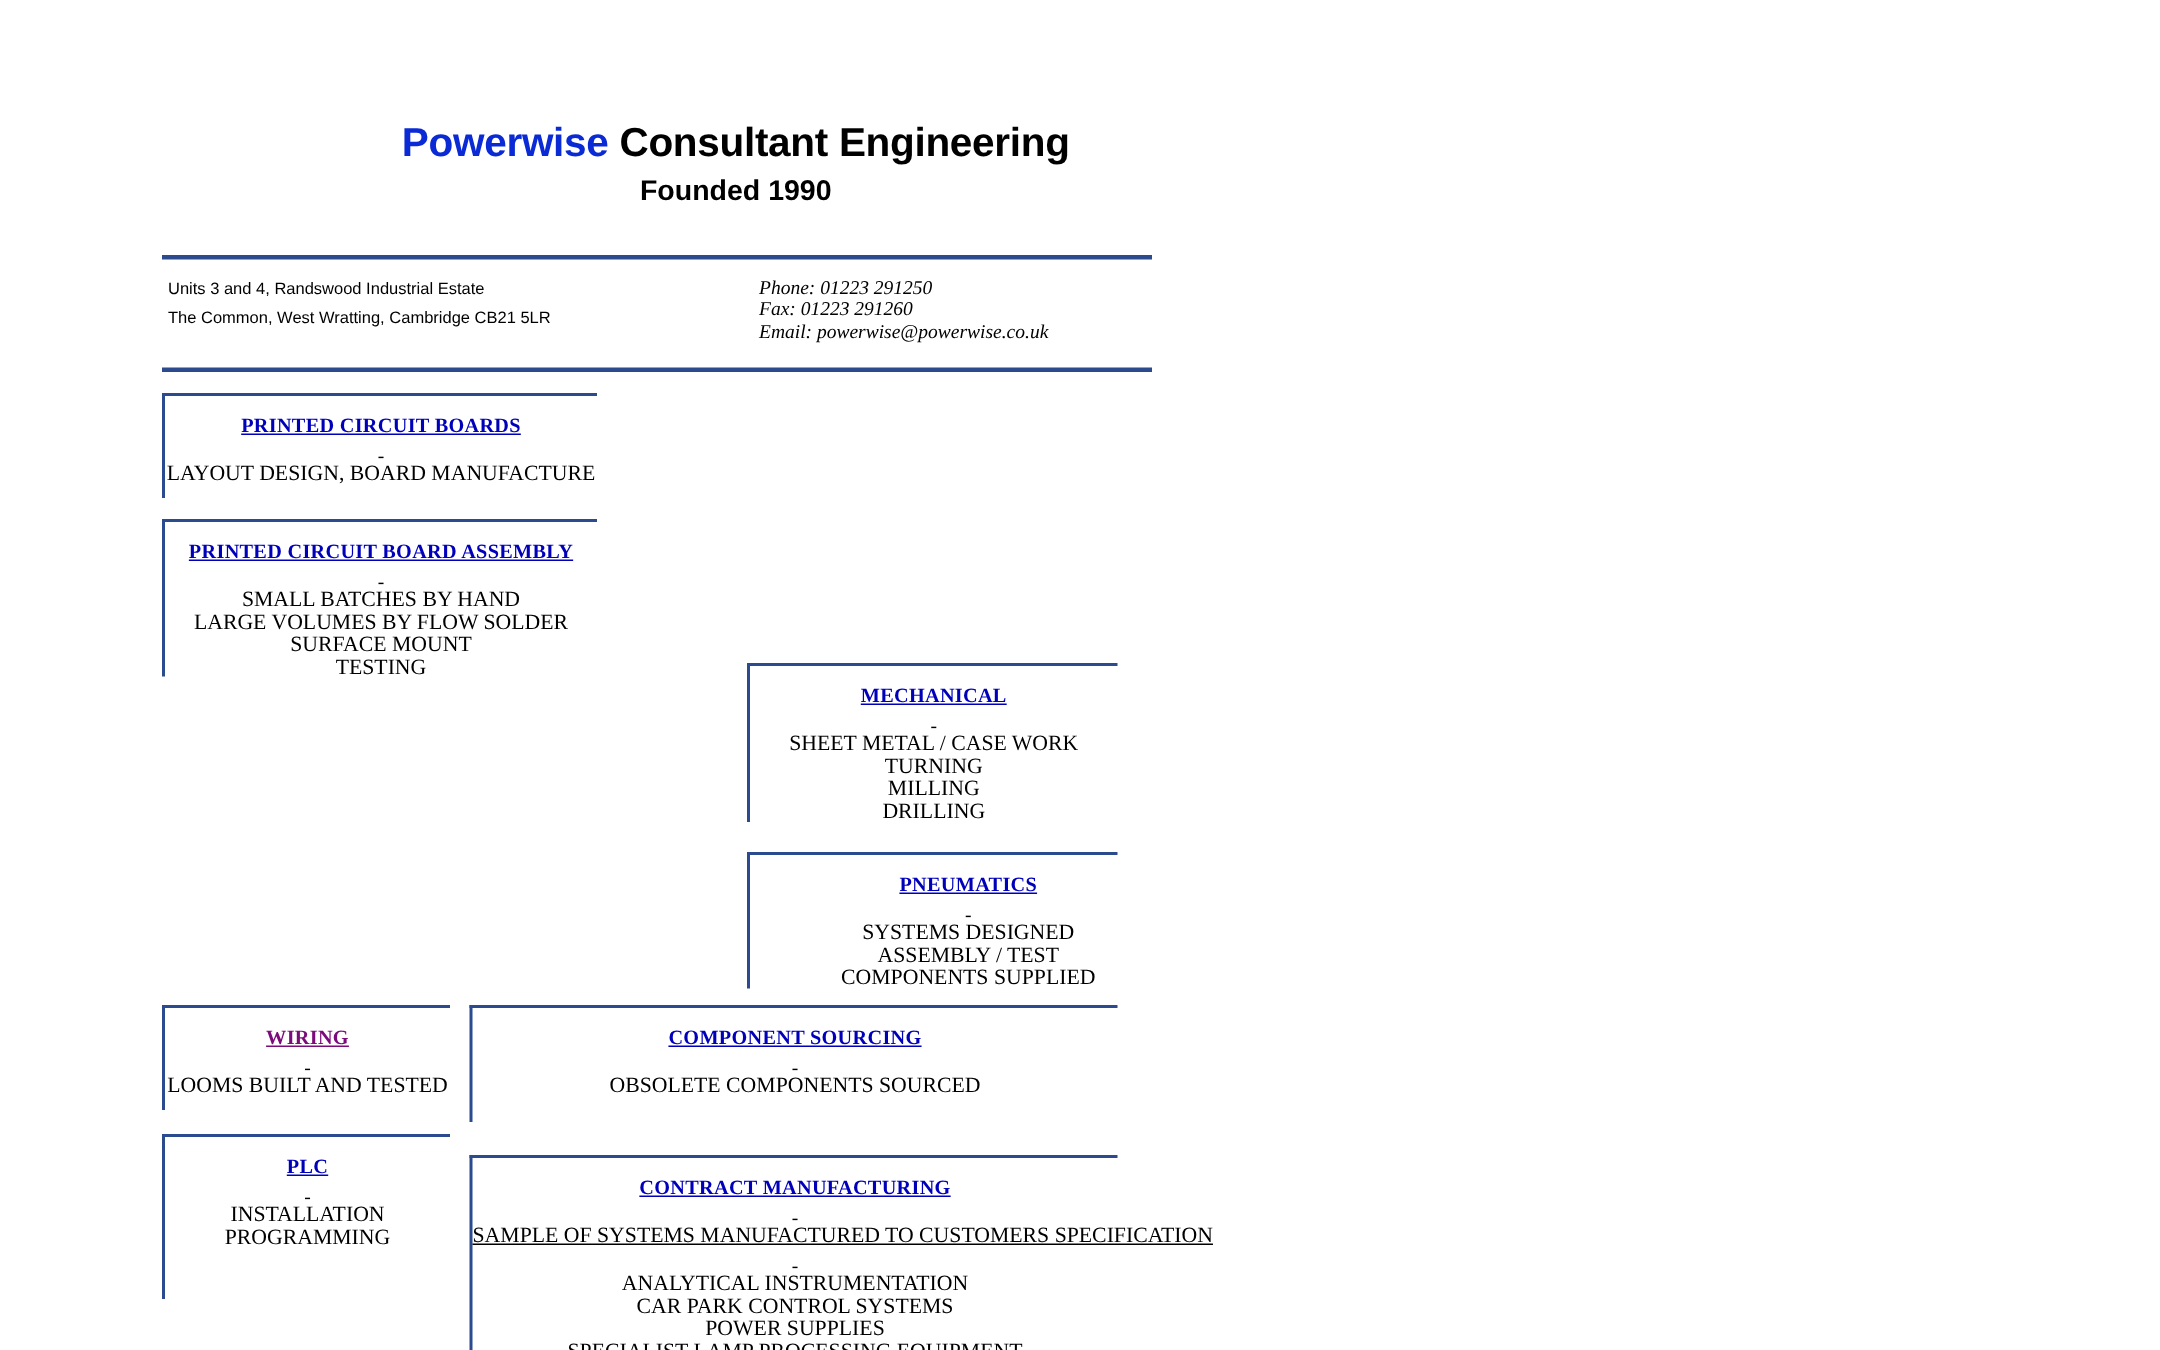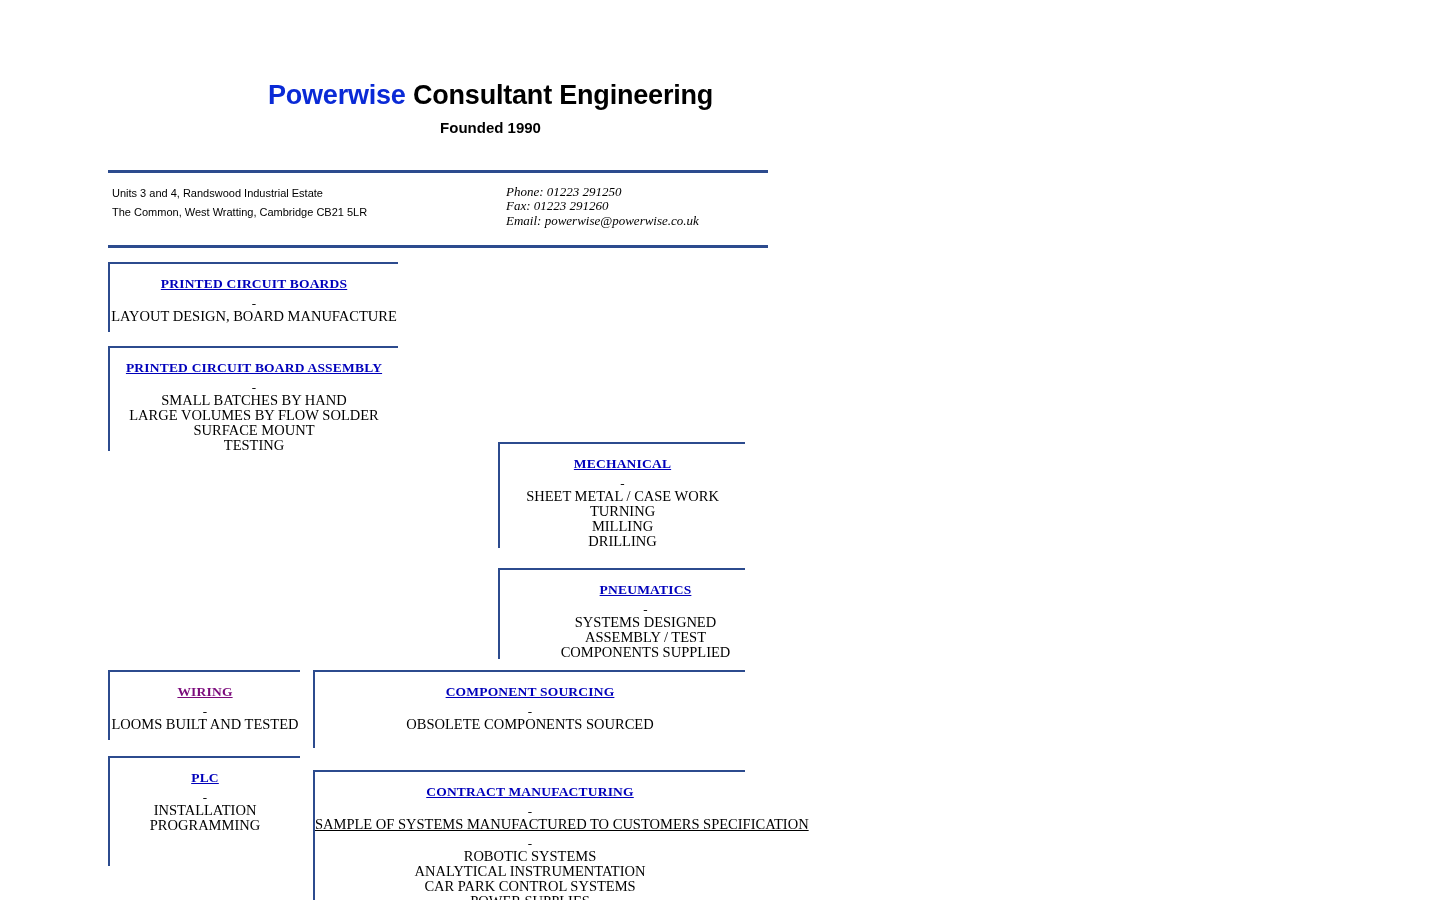--- a/index.html
+++ b/index.html
@@ -37,21 +37,21 @@
     font-size: 27px;
     line-height: 34px;
     letter-spacing: -0.2px;
     white-space: nowrap;
   }
   .brand { color: #0a2ad6; }
   .rest  { color: #000000; }
   .founded {
     font-family: "Liberation Sans", "DejaVu Sans", sans-serif;
     font-weight: bold;
-    font-size: 15px;
+    font-size: 19px;
     line-height: 28px;
     color: #000000;
     margin-top: 2px;
   }
 
   
   .hrule {
     position: absolute;
     left: 108px;
     width: 660px;
@@ -205,20 +205,19 @@
     <a class="box-heading" href="#">COMPONENT SOURCING</a>
     <span class="spacer-dash">-</span>
     <span class="box-line">OBSOLETE COMPONENTS SOURCED</span>
   </div>
 
   <div class="box" id="box-contract">
     <a class="box-heading" href="#">CONTRACT MANUFACTURING</a>
     <span class="spacer-dash">-</span>
     <span class="box-line underline">SAMPLE OF SYSTEMS MANUFACTURED TO CUSTOMERS SPECIFICATION</span>
     <span class="spacer-dash">-</span>
-    <span class="box-line">ROBOTIC SYSTEMS</span>
     <span class="box-line">ANALYTICAL INSTRUMENTATION</span>
     <span class="box-line">CAR PARK CONTROL SYSTEMS</span>
     <span class="box-line">POWER SUPPLIES</span>
     <span class="box-line">SPECIALIST LAMP PROCESSING EQUIPMENT</span>
   </div>
 
 </div>
 
 </body></html>

